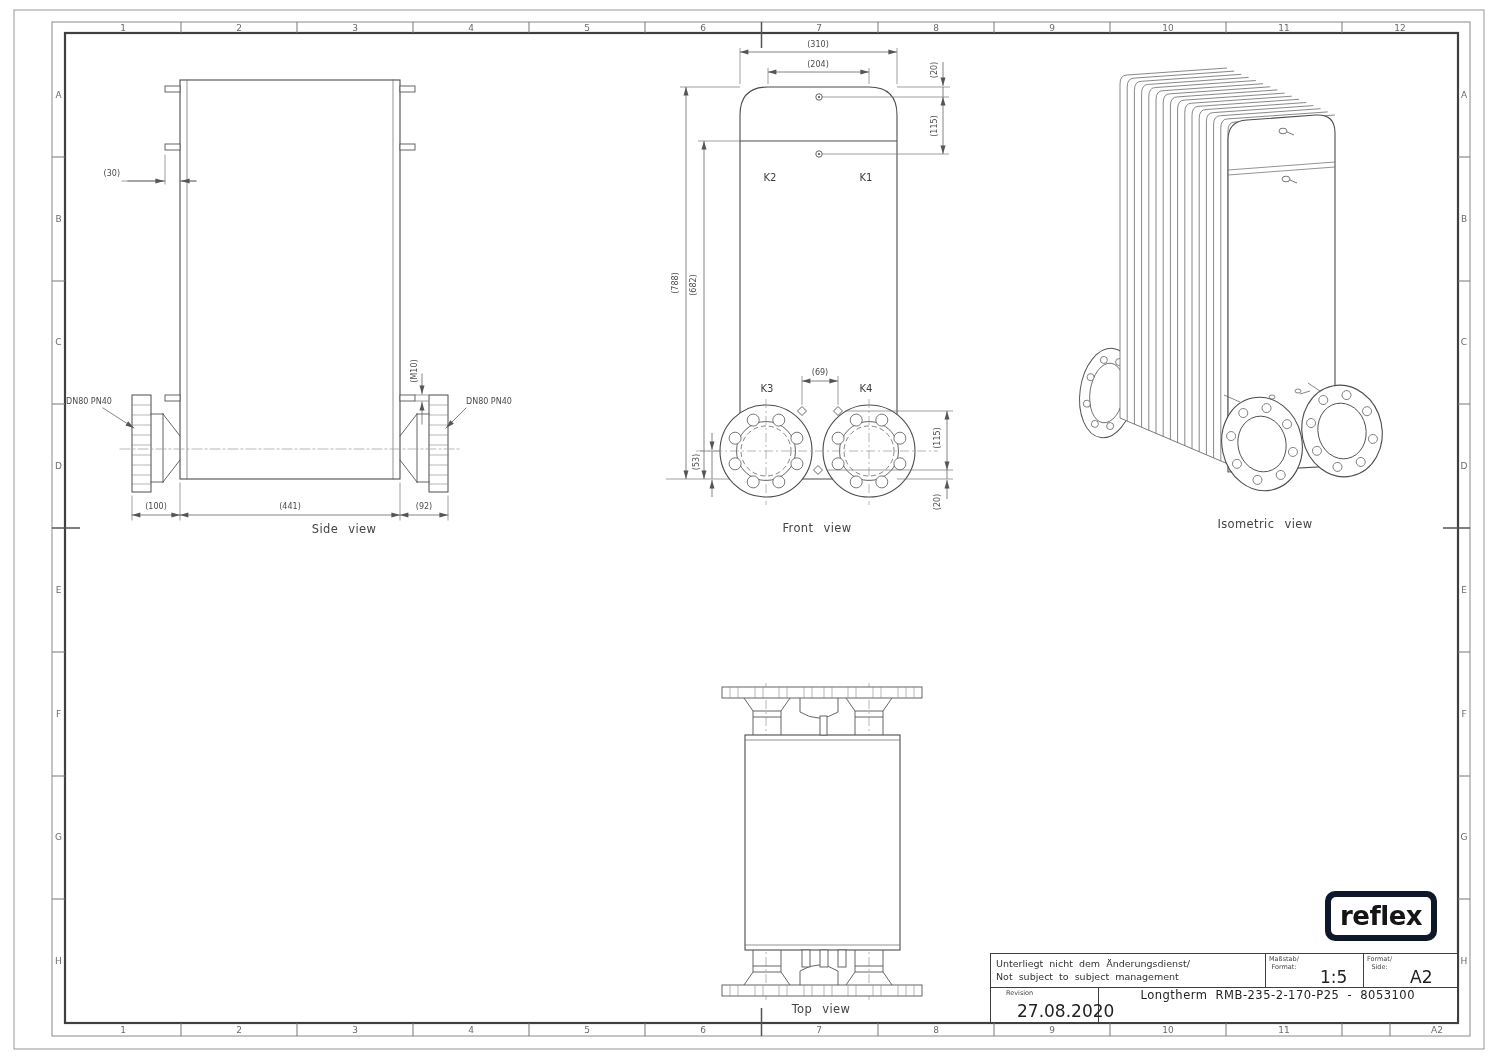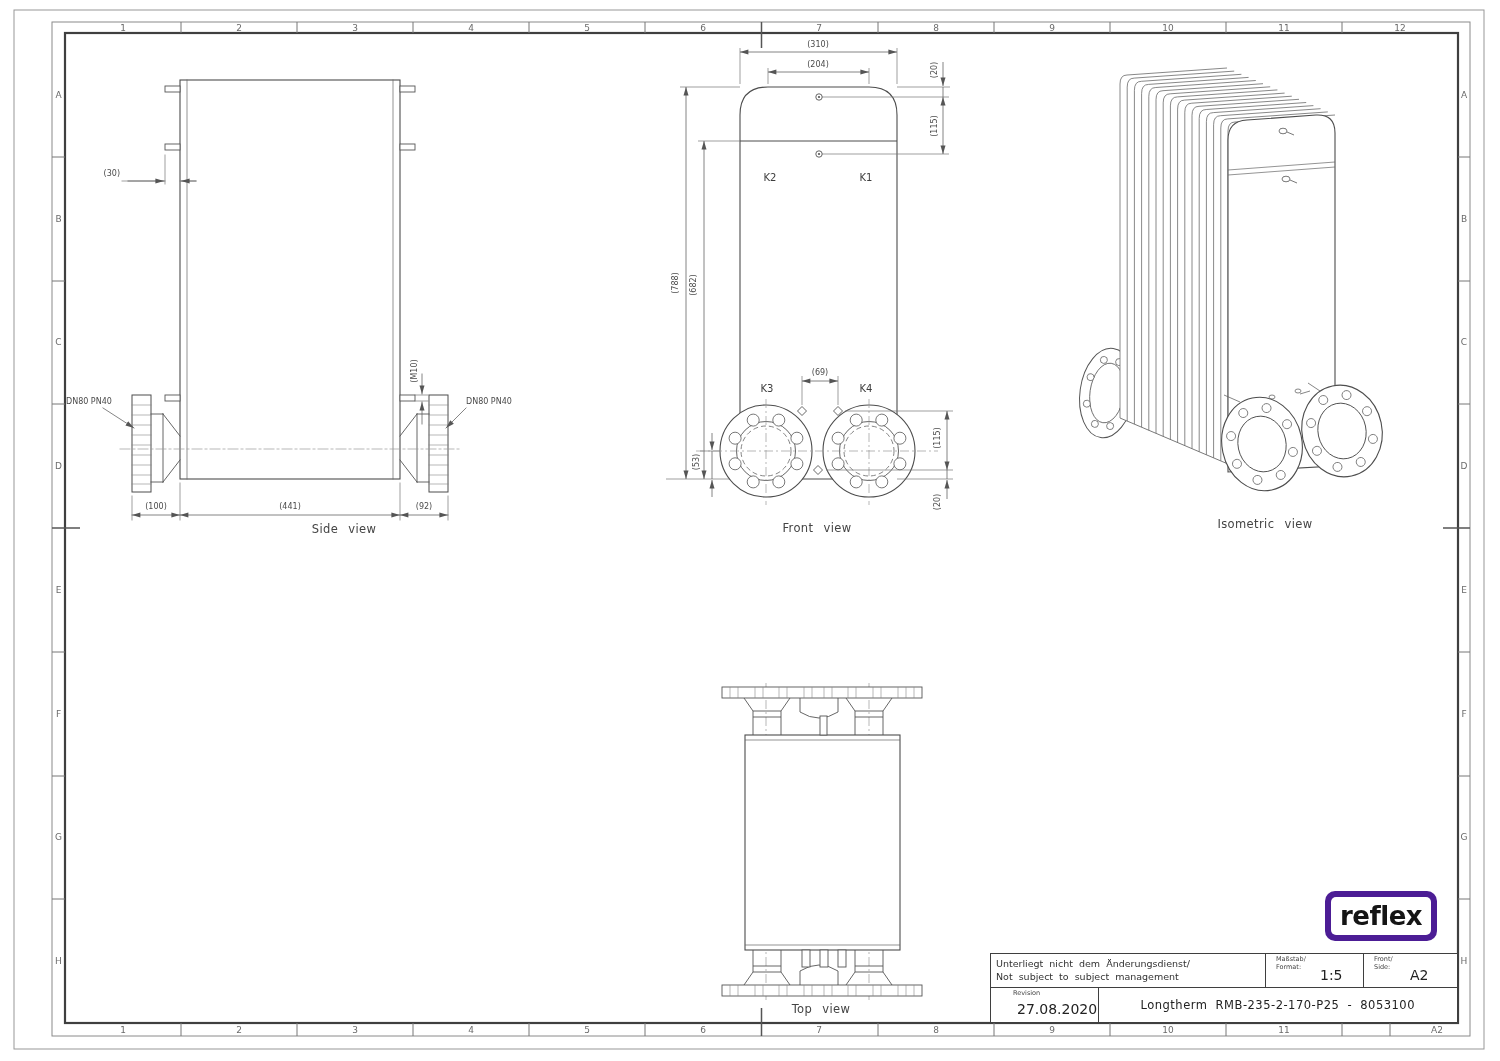--- a/index.html
+++ b/index.html
@@ -12,27 +12,27 @@
   .vtitle{font-size:11.5px;fill:#444;word-spacing:6px;letter-spacing:.4px;}
   
   #tblock{position:absolute;left:990px;top:953px;width:468px;height:70px;
           border:1.3px solid #3f3f3f;box-sizing:border-box;background:#fff;color:#333;}
   #tblock .row1{display:flex;height:34px;border-bottom:1.2px solid #3f3f3f;box-sizing:border-box;}
   #tblock .row2{display:flex;height:34.5px;box-sizing:border-box;margin-left:12px;}
   #tblock .c{box-sizing:border-box;position:relative;}
   .c-note{width:275px;border-right:1.2px solid #3f3f3f;padding:3px 5px;font-size:9.5px;line-height:13px;word-spacing:3px;white-space:nowrap;}
   .c-scale{width:98px;border-right:1.2px solid #3f3f3f;}
   .c-format{width:93px;}
-  .microlbl{position:absolute;left:10px;top:2px;font-size:6.5px;line-height:7.5px;color:#444;}
-  .bigval{position:absolute;font-size:14px;color:#222;}
+  .microlbl{position:absolute;left:3px;top:2px;font-size:6.5px;line-height:7.5px;color:#444;text-align:center;}
+  .bigval{position:absolute;font-size:17px;color:#222;}
   .c-rev{width:98px;border-right:1.2px solid #3f3f3f;}
-  .c-title{width:368px;display:flex;align-items:center;justify-content:center;}
+  .c-title{width:368px;display:flex;justify-content:center;}
   .dtitle{font-size:11.5px;letter-spacing:.5px;word-spacing:4px;color:#222;white-space:nowrap;}
   
-  #logo{position:absolute;left:1325px;top:891px;width:112px;height:50px;background:#4c1d95;border-radius:10px;}
+  #logo{position:absolute;left:1325px;top:891px;width:112px;height:50px;background:#0f172a;border-radius:10px;}
   #logo .inner{position:absolute;left:6px;top:6px;right:6px;bottom:6px;background:#fff;border-radius:5px;
                display:flex;align-items:center;justify-content:center;}
   #logo .word{font-size:26px;font-weight:bold;letter-spacing:-.5px;color:#151515;transform:scaleY(1.05);}
 </style>
 </head>
 <body>
 
 <div id="page">
 <svg width="1500" height="1061" viewBox="0 0 1500 1061">
   <defs>
@@ -352,21 +352,21 @@
       </div>
       <div class="c c-scale">
         <div class="microlbl">
           <div>Maßstab/</div>
           <div>Format:</div>
         </div>
         <div class="bigval" style="left:54px;top:13px;">1:5</div>
       </div>
       <div class="c c-format">
         <div class="microlbl">
-          <div>Front/</div>
+          <div>Format/</div>
           <div>Side:</div>
         </div>
         <div class="bigval" style="left:46px;top:13px;">A2</div>
       </div>
     </div>
     <div class="row2">
       <div class="c c-rev">
         <div class="microlbl">Revision</div>
         <div class="bigval" style="left:14px;top:13px;text-align:center;">27.08.2020</div>
       </div>

